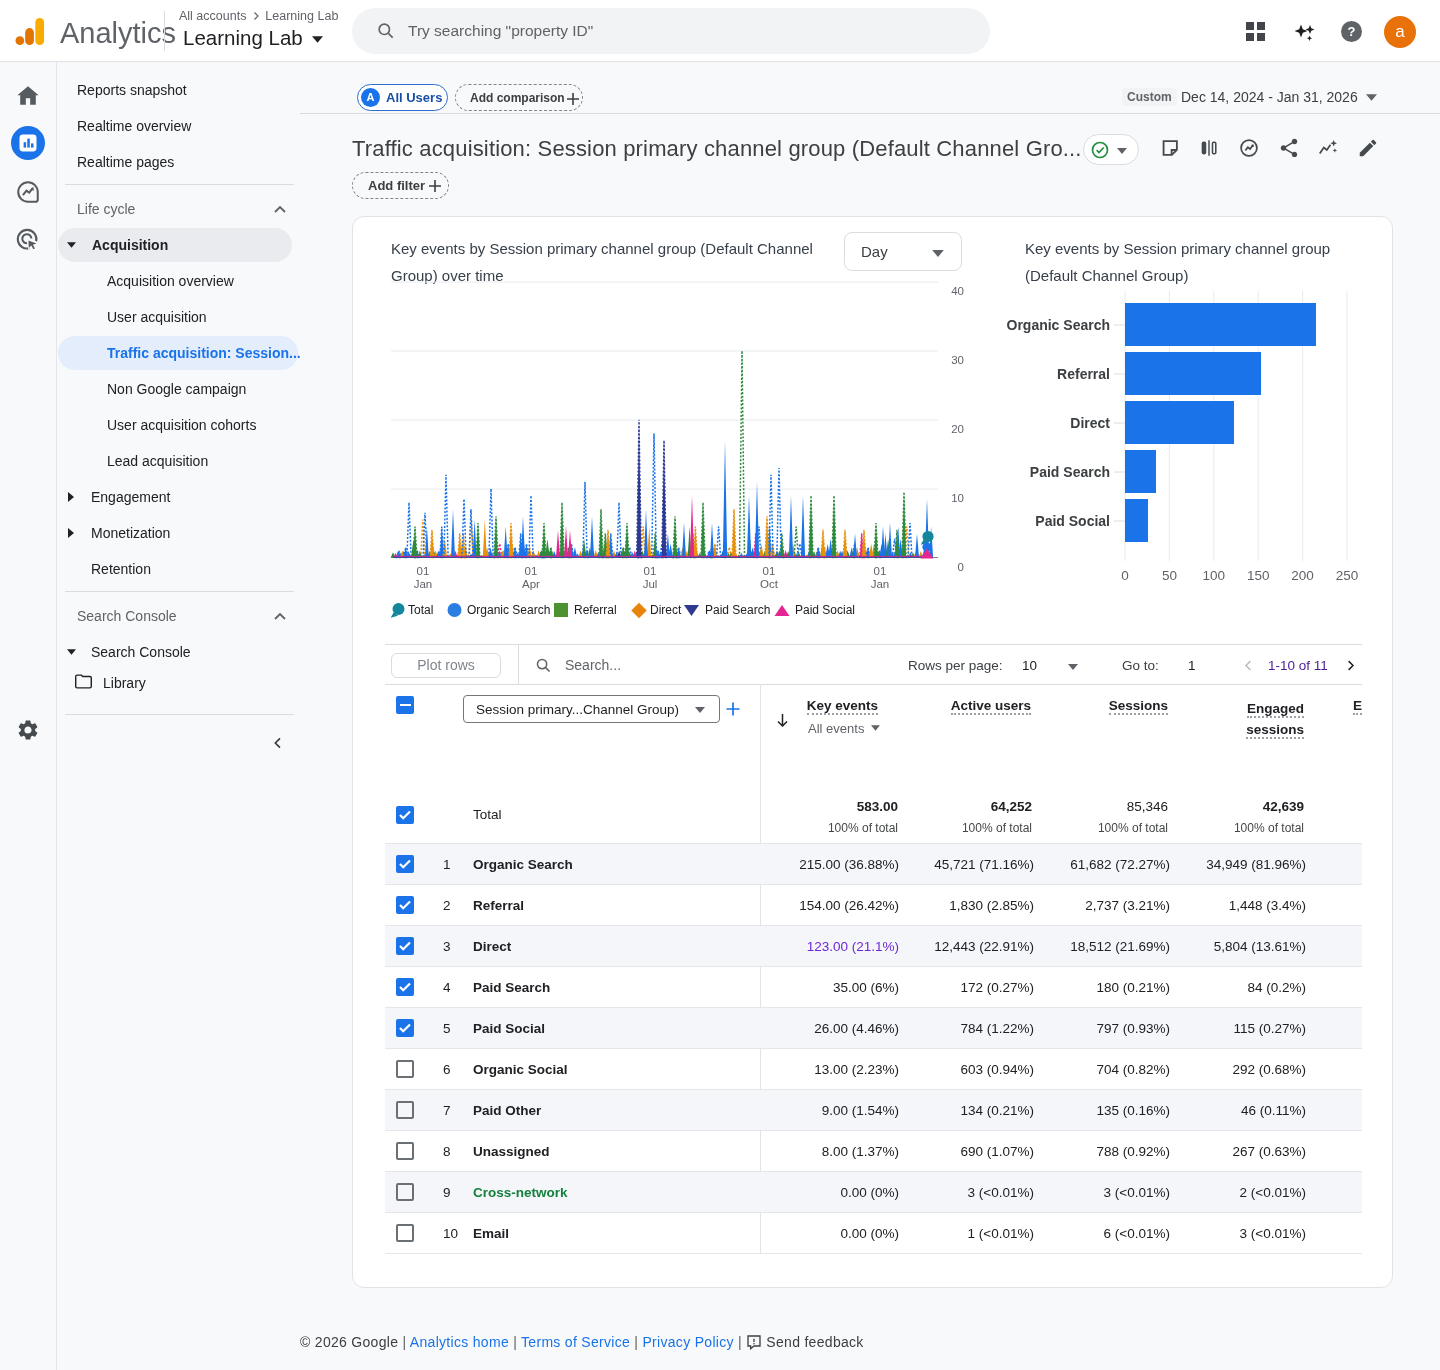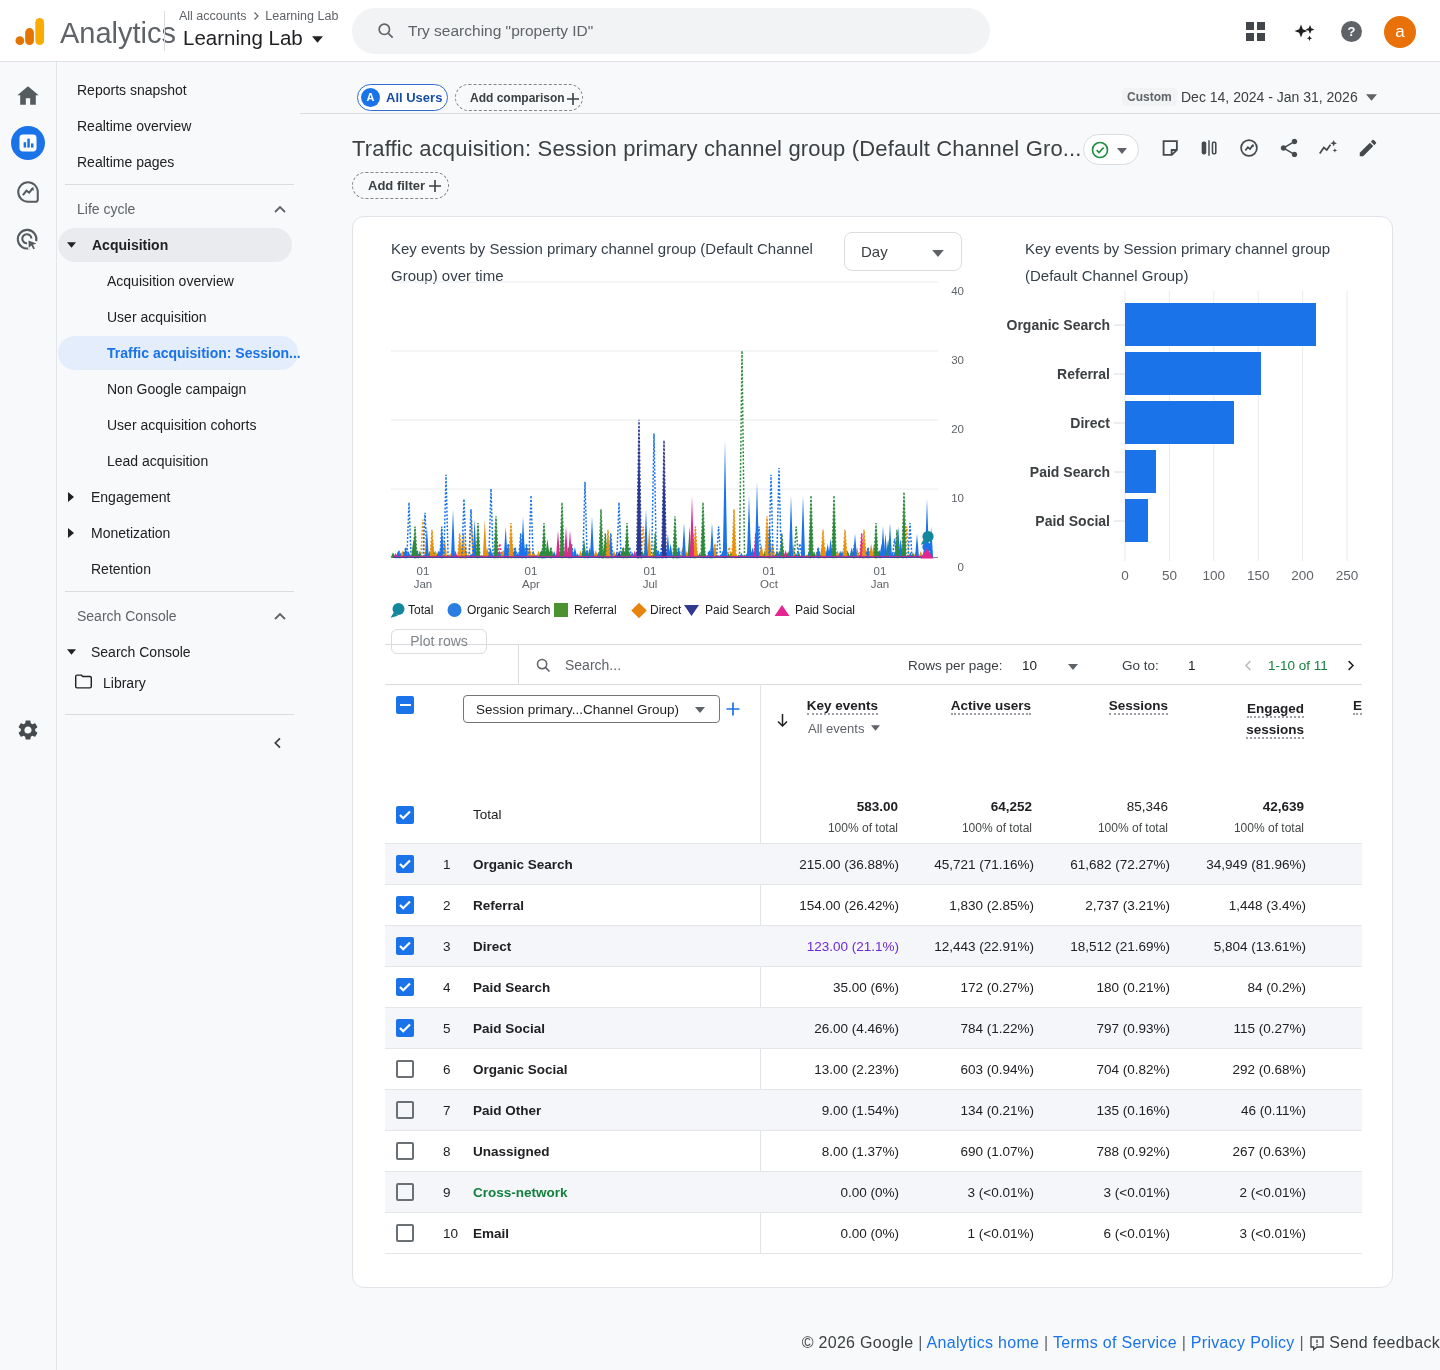--- a/index.html
+++ b/index.html
@@ -663,38 +663,38 @@
       <text x="25" y="13">Total</text>
       <text x="84" y="13">Organic Search</text>
       <text x="191" y="13">Referral</text>
       <text x="267" y="13">Direct</text>
       <text x="322" y="13">Paid Search</text>
       <text x="412" y="13">Paid Social</text>
     </g>
   </svg>
 
   <div class="abs" style="left:32px;top:427px;width:977px;height:1px;background:#dadce0"></div>
-  <div class="abs" style="left:38px;top:412px;width:96px;height:25px;border:1px solid #dadce0;border-radius:6px;font-size:14px;color:#80868b;text-align:center;line-height:23px">Plot rows</div>
+  <div class="abs" style="left:38px;top:436px;width:110px;height:25px;border:1px solid #dadce0;border-radius:6px;font-size:14px;color:#80868b;text-align:center;line-height:23px">Plot rows</div>
   <div class="abs" style="left:165px;top:428px;width:1px;height:39px;background:#dadce0"></div>
   <svg class="abs" style="left:182px;top:440px" width="17" height="17" viewBox="0 0 24 24">
       <circle cx="10" cy="10" r="6.5" fill="none" stroke="#5f6368" stroke-width="2.2"></circle>
       <path d="M15 15l5.5 5.5" stroke="#5f6368" stroke-width="2.2"></path>
     </svg>
   <div class="abs" style="left:212px;top:440px;font-size:14px;color:#5f6368">Search...</div>
   <div class="abs" style="left:555px;top:441px;font-size:13.5px;color:#3c4043">Rows per page:</div>
   <div class="abs" style="left:669px;top:441px;font-size:13.5px;color:#202124">10</div>
   <svg class="abs" style="left:715px;top:447px" width="10" height="6" viewBox="0 0 10 6">
       <path d="M0 0h10L5 6z" fill="#5f6368"></path>
     </svg>
   <div class="abs" style="left:769px;top:441px;font-size:13.5px;color:#3c4043">Go to:</div>
   <div class="abs" style="left:835px;top:441px;font-size:13.5px;color:#202124">1</div>
   <svg class="abs" style="left:888px;top:441px" width="15" height="15" viewBox="0 0 24 24">
       <path d="M15 5l-7 7 7 7" fill="none" stroke="#b9bdc1" stroke-width="2.4"></path>
     </svg>
-  <div class="abs" style="left:915px;top:441px;font-size:13.5px;color:#15803d">1-10 of 11</div>
+  <div class="abs" style="left:915px;top:441px;font-size:13.5px;color:#4c1d95">1-10 of 11</div>
   <svg class="abs" style="left:990px;top:441px" width="15" height="15" viewBox="0 0 24 24">
       <path d="M9 5l7 7-7 7" fill="none" stroke="#202124" stroke-width="2.4"></path>
     </svg>
   <div class="abs" style="left:32px;top:467px;width:977px;height:1px;background:#dadce0"></div>
   <div class="abs" style="left:407px;top:467px;width:1px;height:570px;background:#e0e3e7"></div>
 
   <div class="abs" style="left:43px;top:479px;width:18px;height:18px;border-radius:2px;background:#1a73e8">
     <div class="abs" style="left:3.5px;top:8px;width:11px;height:2.4px;background:#fff"></div>
   </div>
   <div class="abs" style="left:110px;top:478px;width:257px;height:28px;border:1px solid #747775;border-radius:4px;background:#fff">
@@ -842,21 +842,21 @@
     <div class="abs" style="left:58px;top:13px;font-size:13.5px;color:#202124">10</div>
     <div class="abs" style="left:88px;top:13px;font-size:13.5px;font-weight:600;color:#202124">Email</div>
     <div class="abs" style="right:463px;top:13px;font-size:13.5px;color:#202124">0.00 (0%)</div>
     <div class="abs" style="right:328px;top:13px;font-size:13.5px;color:#202124">1 (&lt;0.01%)</div>
     <div class="abs" style="right:192px;top:13px;font-size:13.5px;color:#202124">6 (&lt;0.01%)</div>
     <div class="abs" style="right:56px;top:13px;font-size:13.5px;color:#202124">3 (&lt;0.01%)</div>
   </div>
 
 </div>
 
-<div class="abs" style="left:300px;top:1334px;width:1140px;text-align:right;font-size:16px;letter-spacing:.3px;color:#3c4043">
+<div class="abs" style="left:300px;top:1334px;width:1140px;text-align:left;font-size:14px;letter-spacing:.3px;color:#3c4043">
   © 2026 Google <span style="color:#5f6368">|</span> <span style="color:#1a73e8">Analytics home</span> <span style="color:#5f6368">|</span> <span style="color:#1a73e8">Terms of Service</span> <span style="color:#5f6368">|</span> <span style="color:#1a73e8">Privacy Policy</span> <span style="color:#5f6368">|</span>
   <svg style="display:inline-block;vertical-align:-3px" width="16" height="16" viewBox="0 0 24 24">
       <path d="M21 3H3v15h4v4l5-4h9z" fill="none" stroke="#3c4043" stroke-width="2"></path>
       <path d="M12 7v5" stroke="#3c4043" stroke-width="2"></path>
       <circle cx="12" cy="14.6" r="1.2" fill="#3c4043"></circle>
     </svg>
   Send feedback
 </div>
 
 </body></html>

